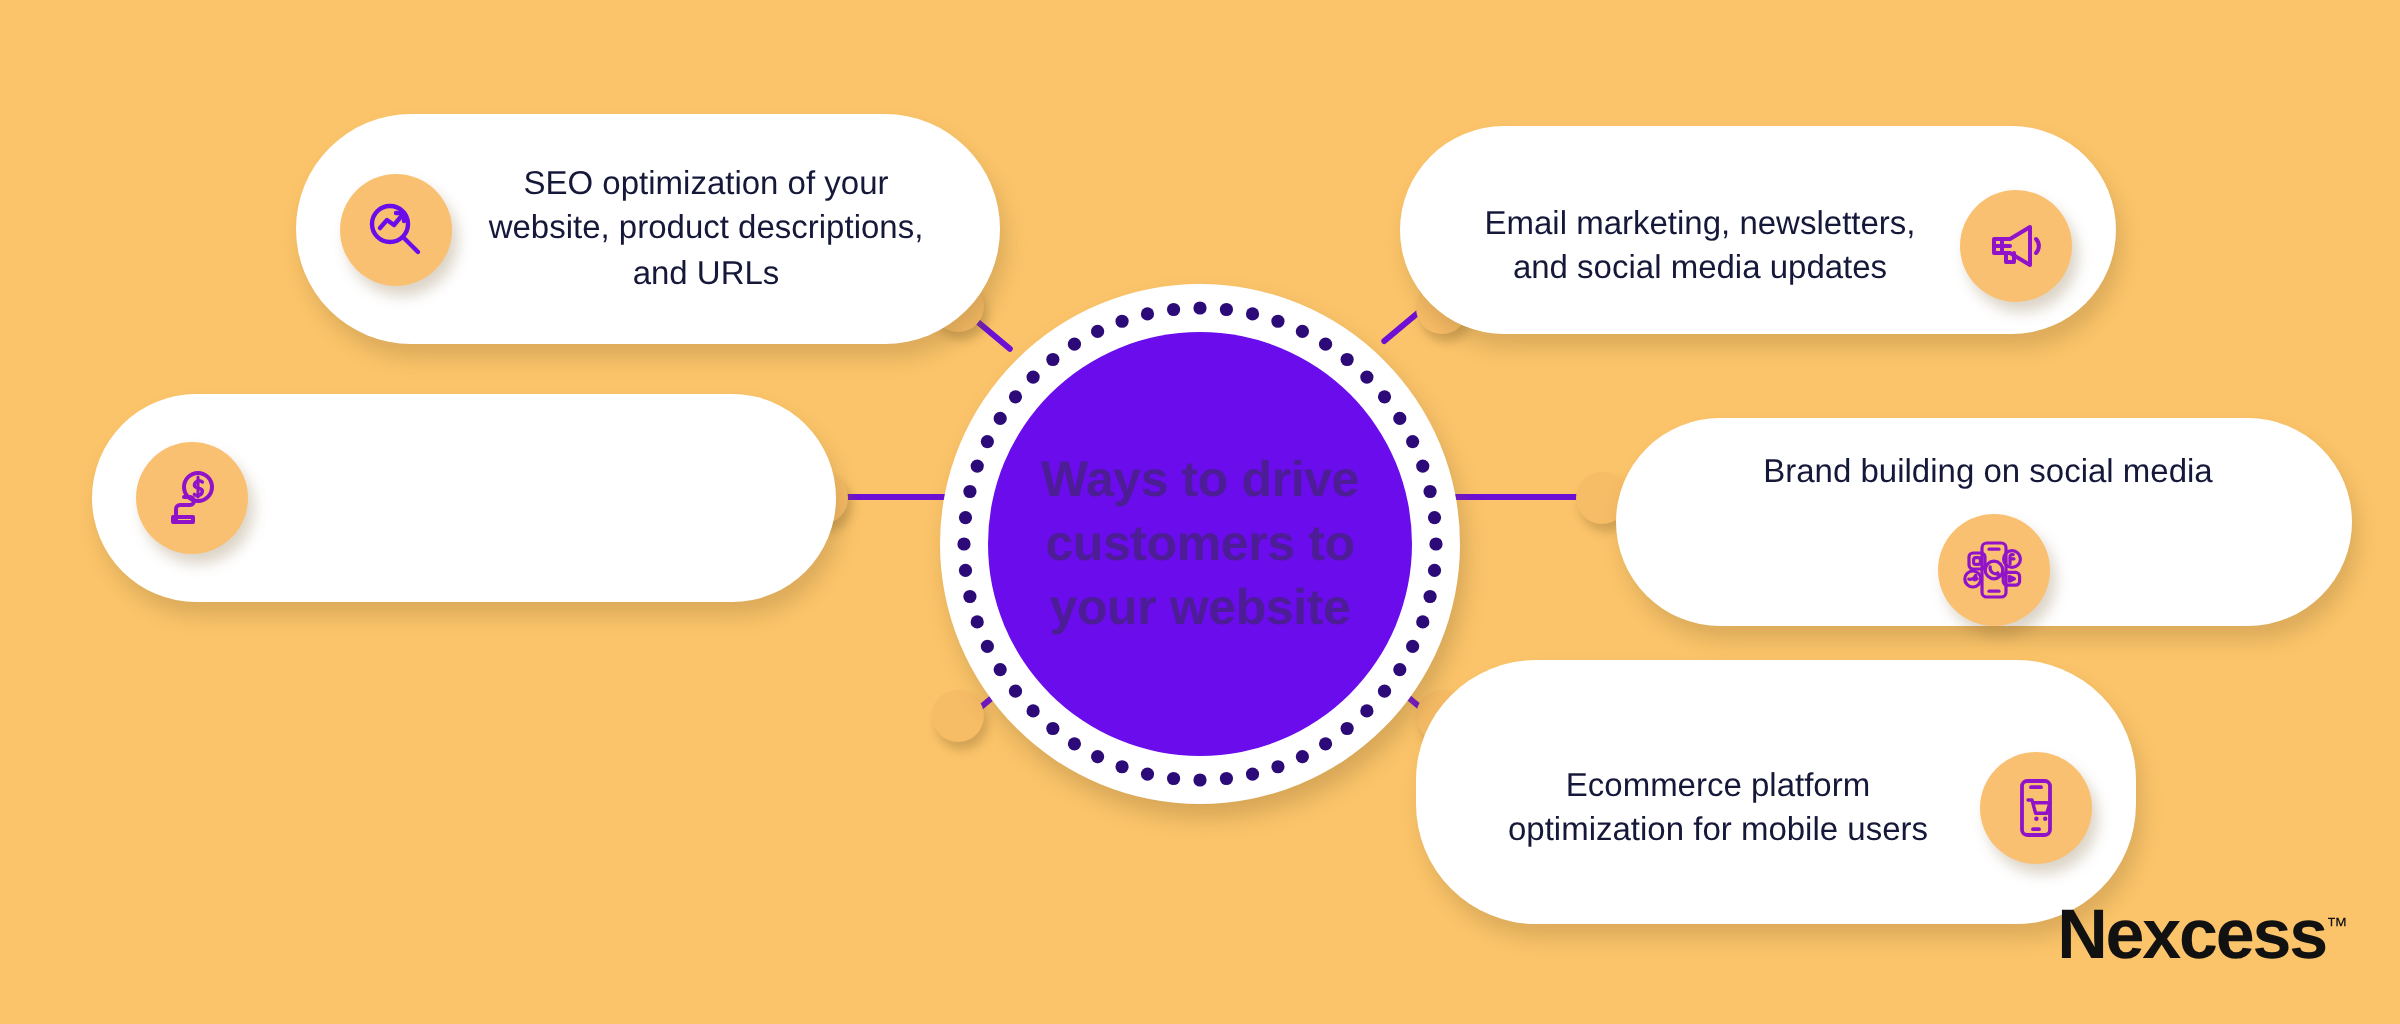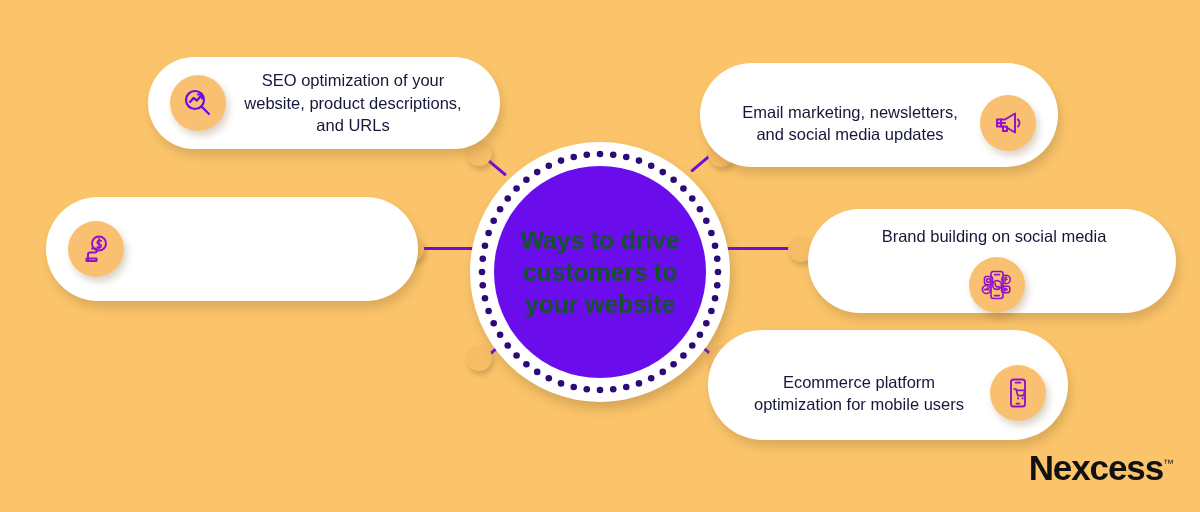--- a/index.html
+++ b/index.html
@@ -49,21 +49,21 @@
     width: 212px; height: 212px;
     border-radius: 50%;
     background: #6a0ceb;
   }
   .center-title {
     position: absolute;
     left: 24px; top: 24px;
     width: 212px; height: 212px;
     display: flex; align-items: center; justify-content: center;
     text-align: center;
-    color: #14532d;
+    color: #4c1d95;
     font-size: 25px;
     font-weight: bold;
     line-height: 1.28;
     letter-spacing: -0.2px;
     padding: 0 8px;
   }
 
   
   .panel {
     position: absolute;
@@ -91,26 +91,26 @@
     box-shadow: 3px 5px 7px rgba(120,90,40,0.26);
   }
   .icon-badge svg { display: block; }
 
   .panel.icon-left  { padding: 0 26px 0 22px; }
   .panel.icon-right { padding: 16px 22px 0 26px; align-items: center; }
   .panel.icon-left  .icon-badge { margin-right: 6px; }
   .panel.icon-right .icon-badge { margin-left: 6px; }
 
   
-  #panel-seo       { left: 148px; top: 57px;  width: 352px; height: 92px; }
+  #panel-seo       { left: 148px; top: 57px;  width: 352px; height: 115px; }
   #panel-email     { left: 700px; top: 63px;  width: 358px; height: 104px; }
   #panel-ppc       { left: 46px;  top: 197px; width: 372px; height: 104px; }
   #panel-brand     { left: 808px; top: 209px; width: 368px; height: 104px; flex-direction: column; }
   #panel-content   { left: 148px; top: 330px; width: 356px; height: 104px; }
-  #panel-ecommerce { left: 708px; top: 330px; width: 360px; height: 110px; }
+  #panel-ecommerce { left: 708px; top: 330px; width: 360px; height: 132px; }
 
   
   .logo {
     position: absolute;
     right: 26px; bottom: 24px;
     color: #111111;
     font-size: 35px;
     font-weight: bold;
     letter-spacing: -1.1px;
   }

